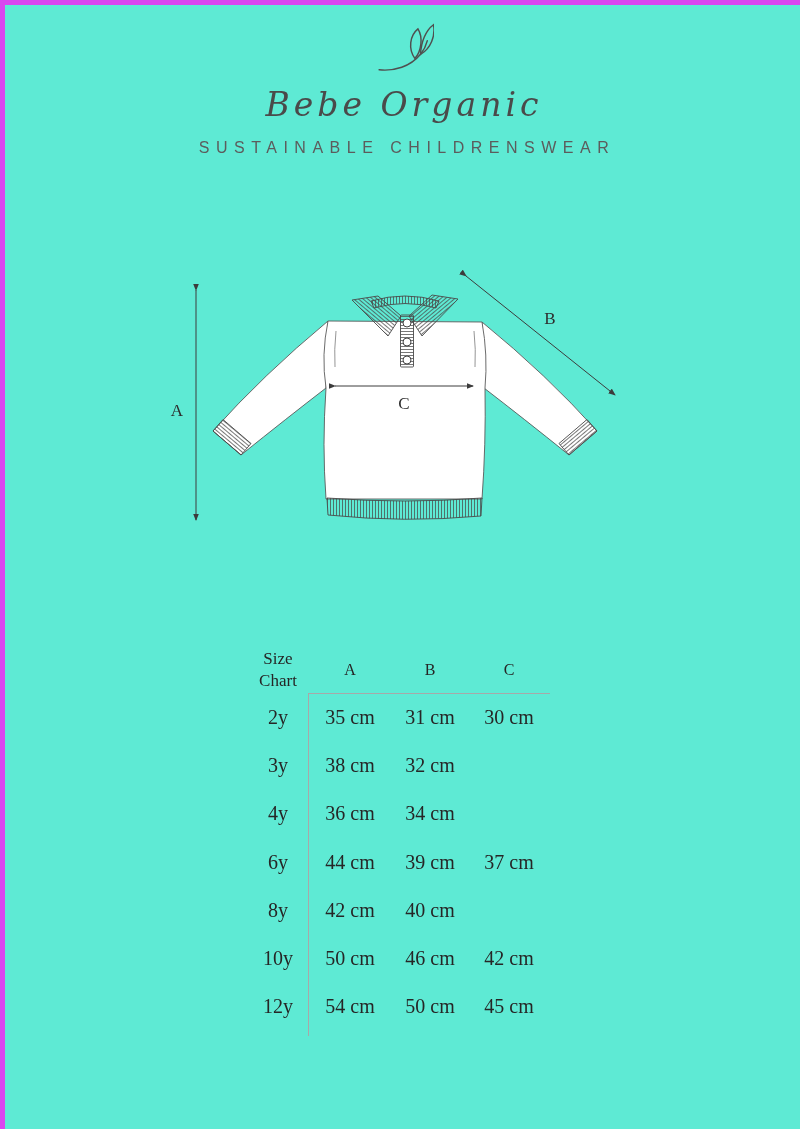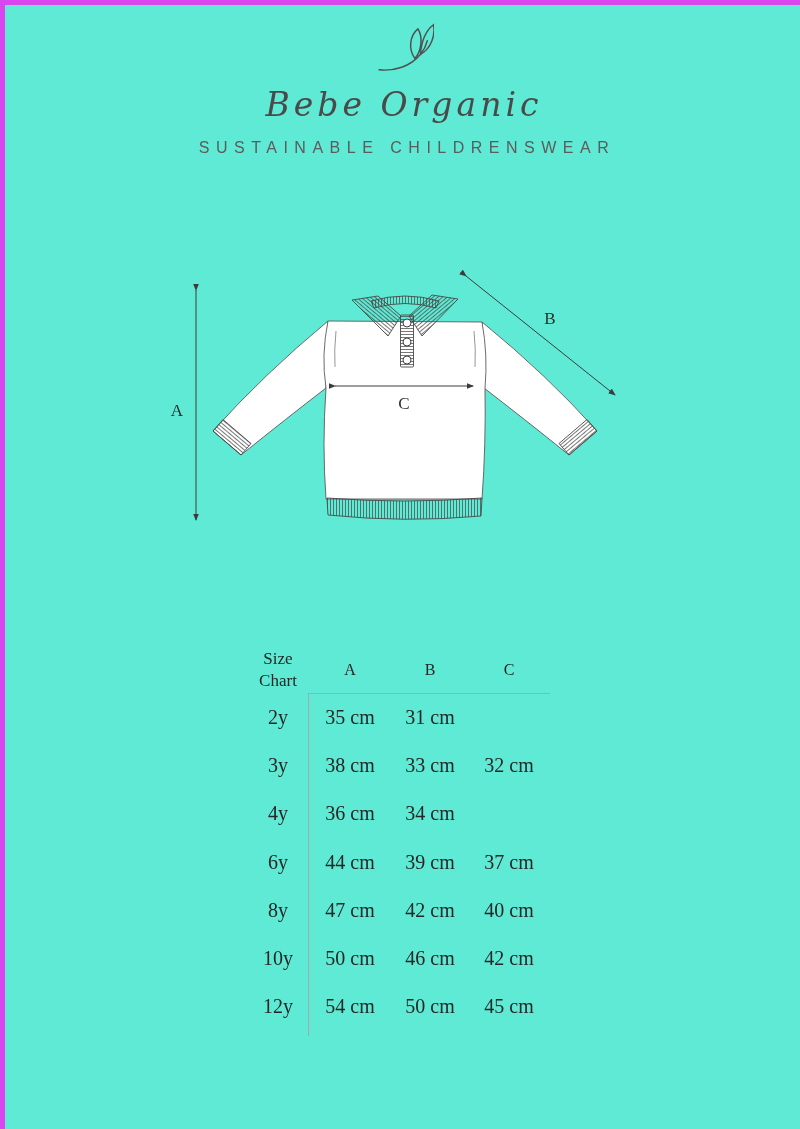--- a/index.html
+++ b/index.html
@@ -124,41 +124,40 @@
       <div class="cell size-title">Size Chart</div>
       <div class="cell col-h">A</div>
       <div class="cell col-h">B</div>
       <div class="cell col-h">C</div>
     </div>
 
     <div class="trow">
       <div class="cell">2y</div>
       <div class="cell">35 cm</div>
       <div class="cell">31 cm</div>
+      <div class="cell">30 cm</div>
     </div>
     <div class="trow">
       <div class="cell">3y</div>
       <div class="cell">38 cm</div>
-      <div class="cell">33 cm</div>
       <div class="cell">32 cm</div>
     </div>
     <div class="trow">
       <div class="cell">4y</div>
       <div class="cell">36 cm</div>
       <div class="cell">34 cm</div>
     </div>
     <div class="trow">
       <div class="cell">6y</div>
       <div class="cell">44 cm</div>
       <div class="cell">39 cm</div>
       <div class="cell">37 cm</div>
     </div>
     <div class="trow">
       <div class="cell">8y</div>
-      <div class="cell">47 cm</div>
       <div class="cell">42 cm</div>
       <div class="cell">40 cm</div>
     </div>
     <div class="trow">
       <div class="cell">10y</div>
       <div class="cell">50 cm</div>
       <div class="cell">46 cm</div>
       <div class="cell">42 cm</div>
     </div>
     <div class="trow">

